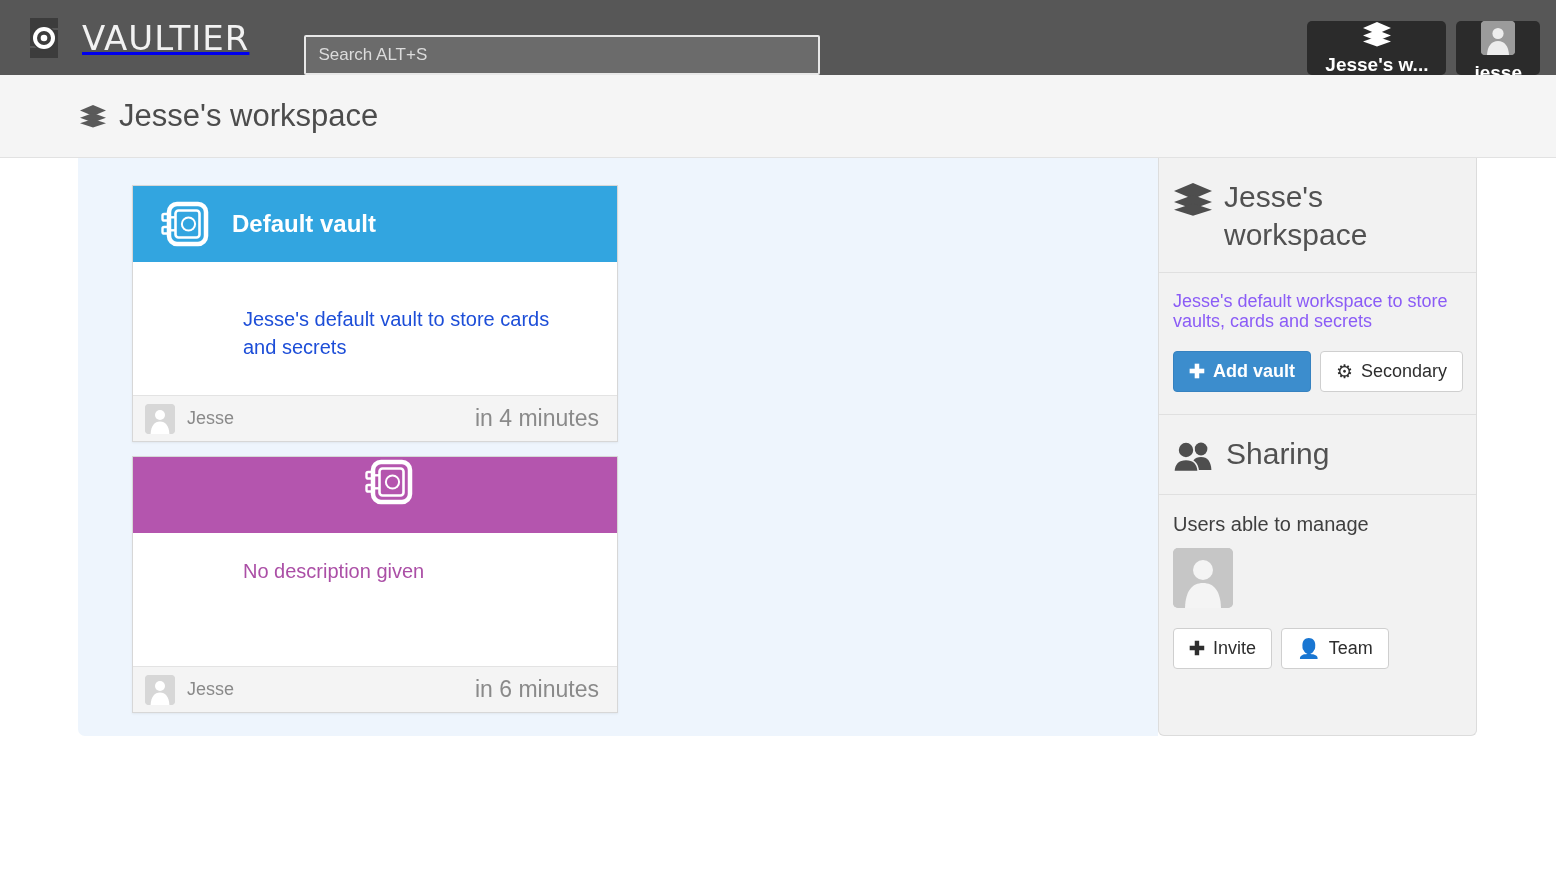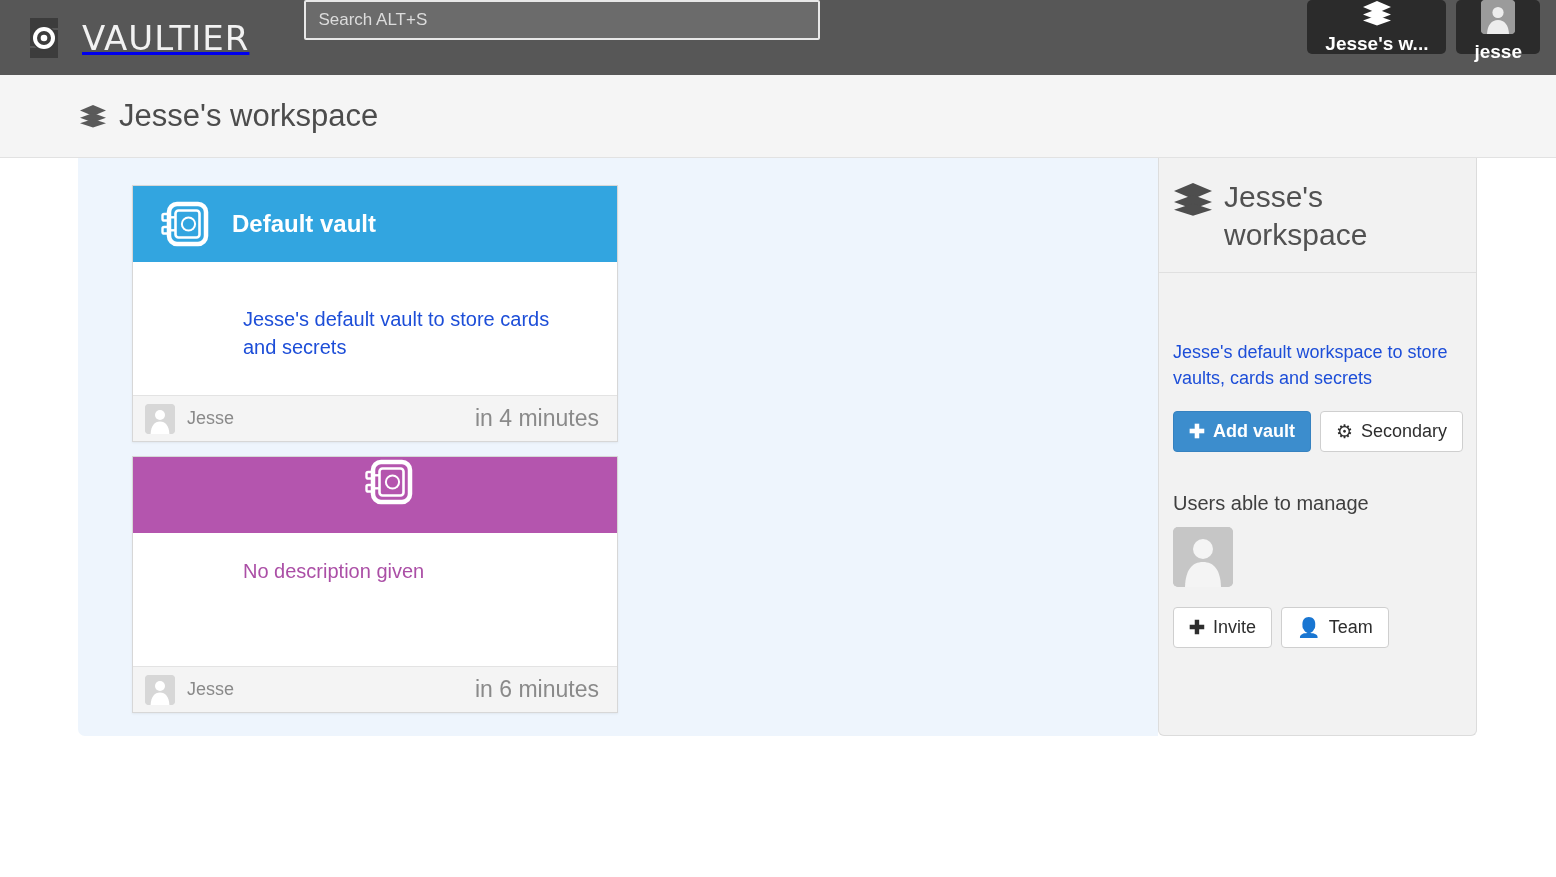--- a/index.html
+++ b/index.html
@@ -12,21 +12,21 @@
   }
 
   
   .navbar {
     position: absolute;
     top: 0; left: 0;
     width: 1556px;
     height: 75px;
     background: #575757;
     display: flex;
-    align-items: flex-start;
+    align-items: flex-end;
   }
   .brand {
     display: flex;
     align-items: center;
     margin-left: 18px;
     height: 100%;
   }
   .brand-logo { width: 52px; height: 52px; display: block; }
   .brand-text {
     color: #f2f2f2;
@@ -210,23 +210,22 @@
   .sb-head .people-icon { width: 42px; height: 32px; flex: 0 0 auto; margin-top: 5px; }
   .sb-title {
     font-size: 30px;
     color: #515151;
     line-height: 38px;
     font-weight: 400;
   }
   .sb-body { padding: 18px 16px 22px 14px; }
   .sb-text {
     font-size: 18px;
-    color: #1d4ed8;
-    line-height: 26px;
-    margin-top: 48px;
+    color: #8b5cf6;
+    line-height: 20px;
   }
   .sb-label {
     font-size: 20px;
     color: #3f3f3f;
   }
   .btn-row { display: flex; gap: 9px; margin-top: 20px; }
   .btn {
     height: 41px;
     border-radius: 4px;
     display: inline-flex;
@@ -409,20 +408,31 @@
           <span class="glyph glyph-bold">✚</span>
           <span>Add vault</span>
         </button>
         <button class="btn btn-default">
           <span class="glyph">⚙</span>
           <span>Secondary</span>
         </button>
       </div>
     </div>
 
+    <div class="sb-head" style="border-top:1px solid #e0e0e0;">
+      <span>
+        <svg class="people-icon" viewBox="0 0 42 32" aria-hidden="true">
+          <circle cx="28" cy="9" r="6.4" fill="#4e4e4e"></circle>
+          <path d="M28 17 C21.5 17 18 21.5 17.6 30 H38.4 C38 21.5 34.5 17 28 17 Z" fill="#4e4e4e"></path>
+          <circle cx="13" cy="10" r="8" fill="#4e4e4e" stroke="#f2f2f2" stroke-width="1.6"></circle>
+          <path d="M13 19.5 C5 19.5 1.2 24.5 0.8 31.5 H25.2 C24.8 24.5 21 19.5 13 19.5 Z" fill="#4e4e4e" stroke="#f2f2f2" stroke-width="1.6"></path>
+        </svg>
+      </span>
+      <span class="sb-title">Sharing</span>
+    </div>
 
     <div class="sb-body">
       <div class="sb-label">Users able to manage</div>
       <span>
         <svg class="share-avatar" viewBox="0 0 60 60" aria-hidden="true">
           <rect x="0" y="0" width="60" height="60" rx="5" fill="#c6c6c6"></rect>
           <circle cx="30" cy="22" r="10" fill="#f4f4f4"></circle>
           <path d="M30 35 C19 35 12.5 43 12 60 H48 C47.5 43 41 35 30 35 Z" fill="#f4f4f4"></path>
         </svg>
       </span>

